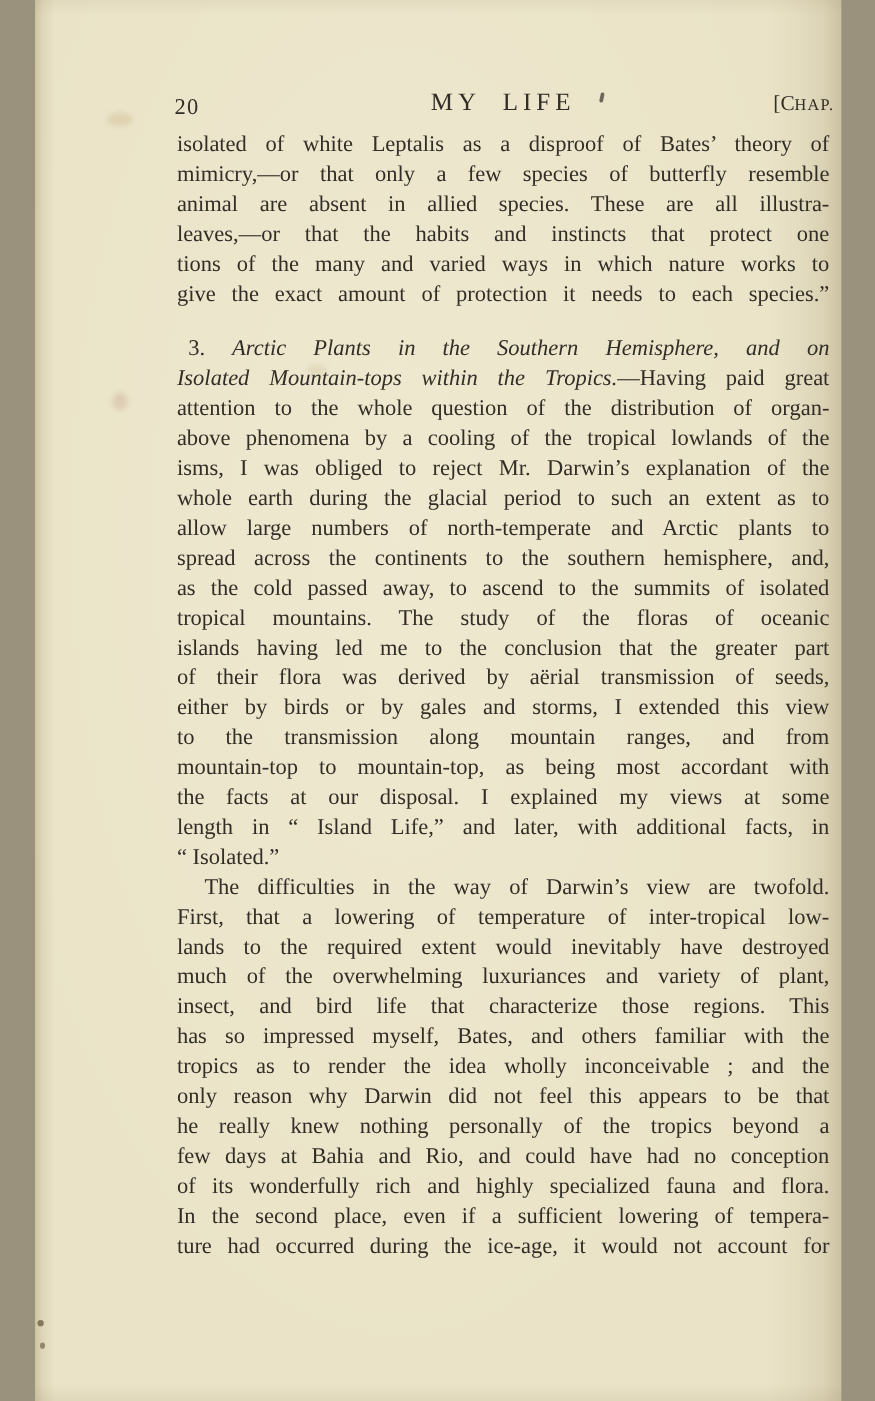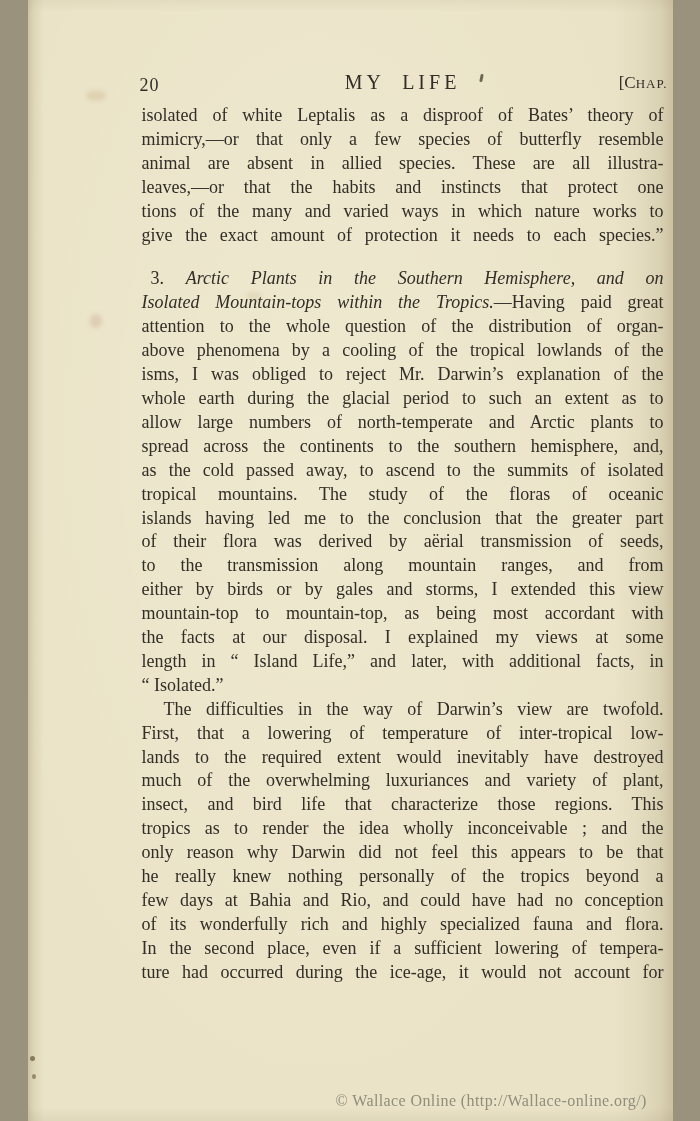--- a/index.html
+++ b/index.html
@@ -93,44 +93,44 @@
         <div class="line"><span>attention to the whole question of the distribution of organ-</span></div>
         <div class="line"><span>above phenomena by a cooling of the tropical lowlands of the</span></div>
         <div class="line"><span>isms, I was obliged to reject Mr. Darwin’s explanation of the</span></div>
         <div class="line"><span>whole earth during the glacial period to such an extent as to</span></div>
         <div class="line"><span>allow large numbers of north-temperate and Arctic plants to</span></div>
         <div class="line"><span>spread across the continents to the southern hemisphere, and,</span></div>
         <div class="line"><span>as the cold passed away, to ascend to the summits of isolated</span></div>
         <div class="line"><span>tropical mountains. The study of the floras of oceanic</span></div>
         <div class="line"><span>islands having led me to the conclusion that the greater part</span></div>
         <div class="line"><span>of their flora was derived by aërial transmission of seeds,</span></div>
+        <div class="line"><span>either by birds or by gales and storms, I extended this view</span></div>
         <div class="line"><span>to the transmission along mountain ranges, and from</span></div>
-        <div class="line"><span>either by birds or by gales and storms, I extended this view</span></div>
         <div class="line"><span>mountain-top to mountain-top, as being most accordant with</span></div>
         <div class="line"><span>the facts at our disposal. I explained my views at some</span></div>
         <div class="line"><span>length in “ Island Life,” and later, with additional facts, in</span></div>
         <div class="line line-end"><span>“ Isolated.”</span></div>
       </div>
       <div class="para para-indented">
         <div class="line"><span>The difficulties in the way of Darwin’s view are twofold.</span></div>
         <div class="line"><span>First, that a lowering of temperature of inter-tropical low-</span></div>
         <div class="line"><span>lands to the required extent would inevitably have destroyed</span></div>
         <div class="line"><span>much of the overwhelming luxuriances and variety of plant,</span></div>
         <div class="line"><span>insect, and bird life that characterize those regions. This</span></div>
+        <div class="line"><span>has so impressed myself, Bates, and others familiar with the</span></div>
         <div class="line"><span>tropics as to render the idea wholly inconceivable ; and the</span></div>
         <div class="line"><span>only reason why Darwin did not feel this appears to be that</span></div>
         <div class="line"><span>he really knew nothing personally of the tropics beyond a</span></div>
         <div class="line"><span>few days at Bahia and Rio, and could have had no conception</span></div>
         <div class="line"><span>of its wonderfully rich and highly specialized fauna and flora.</span></div>
         <div class="line"><span>In the second place, even if a sufficient lowering of tempera-</span></div>
         <div class="line"><span>ture had occurred during the ice-age, it would not account for</span></div>
       </div>
     </div>
 
-  <div class="watermark">© Wallace Online (http://Wallace-online.org/)</div>
 
   <div class="speck speck-apostrophe"></div>
   <div class="speck smudge-a"></div>
   <div class="speck smudge-b"></div>
   <div class="speck smudge-c"></div>
   <div class="speck edge-speck-1"></div>
   <div class="speck edge-speck-2"></div>
 
 </div>
 

